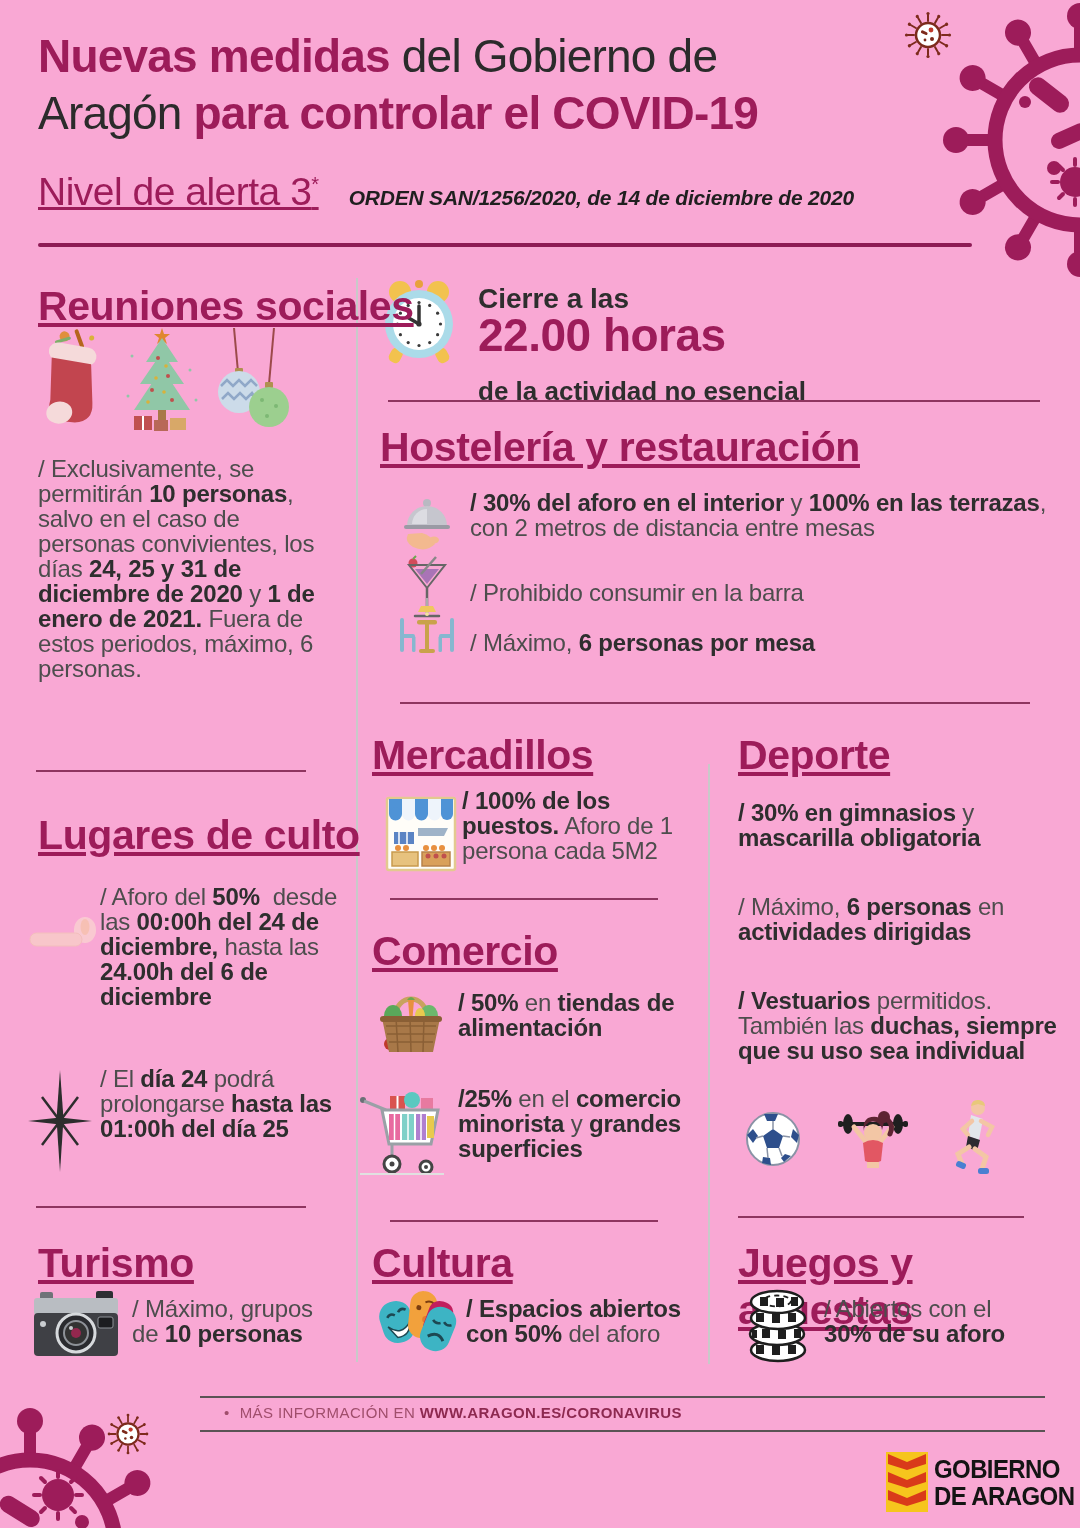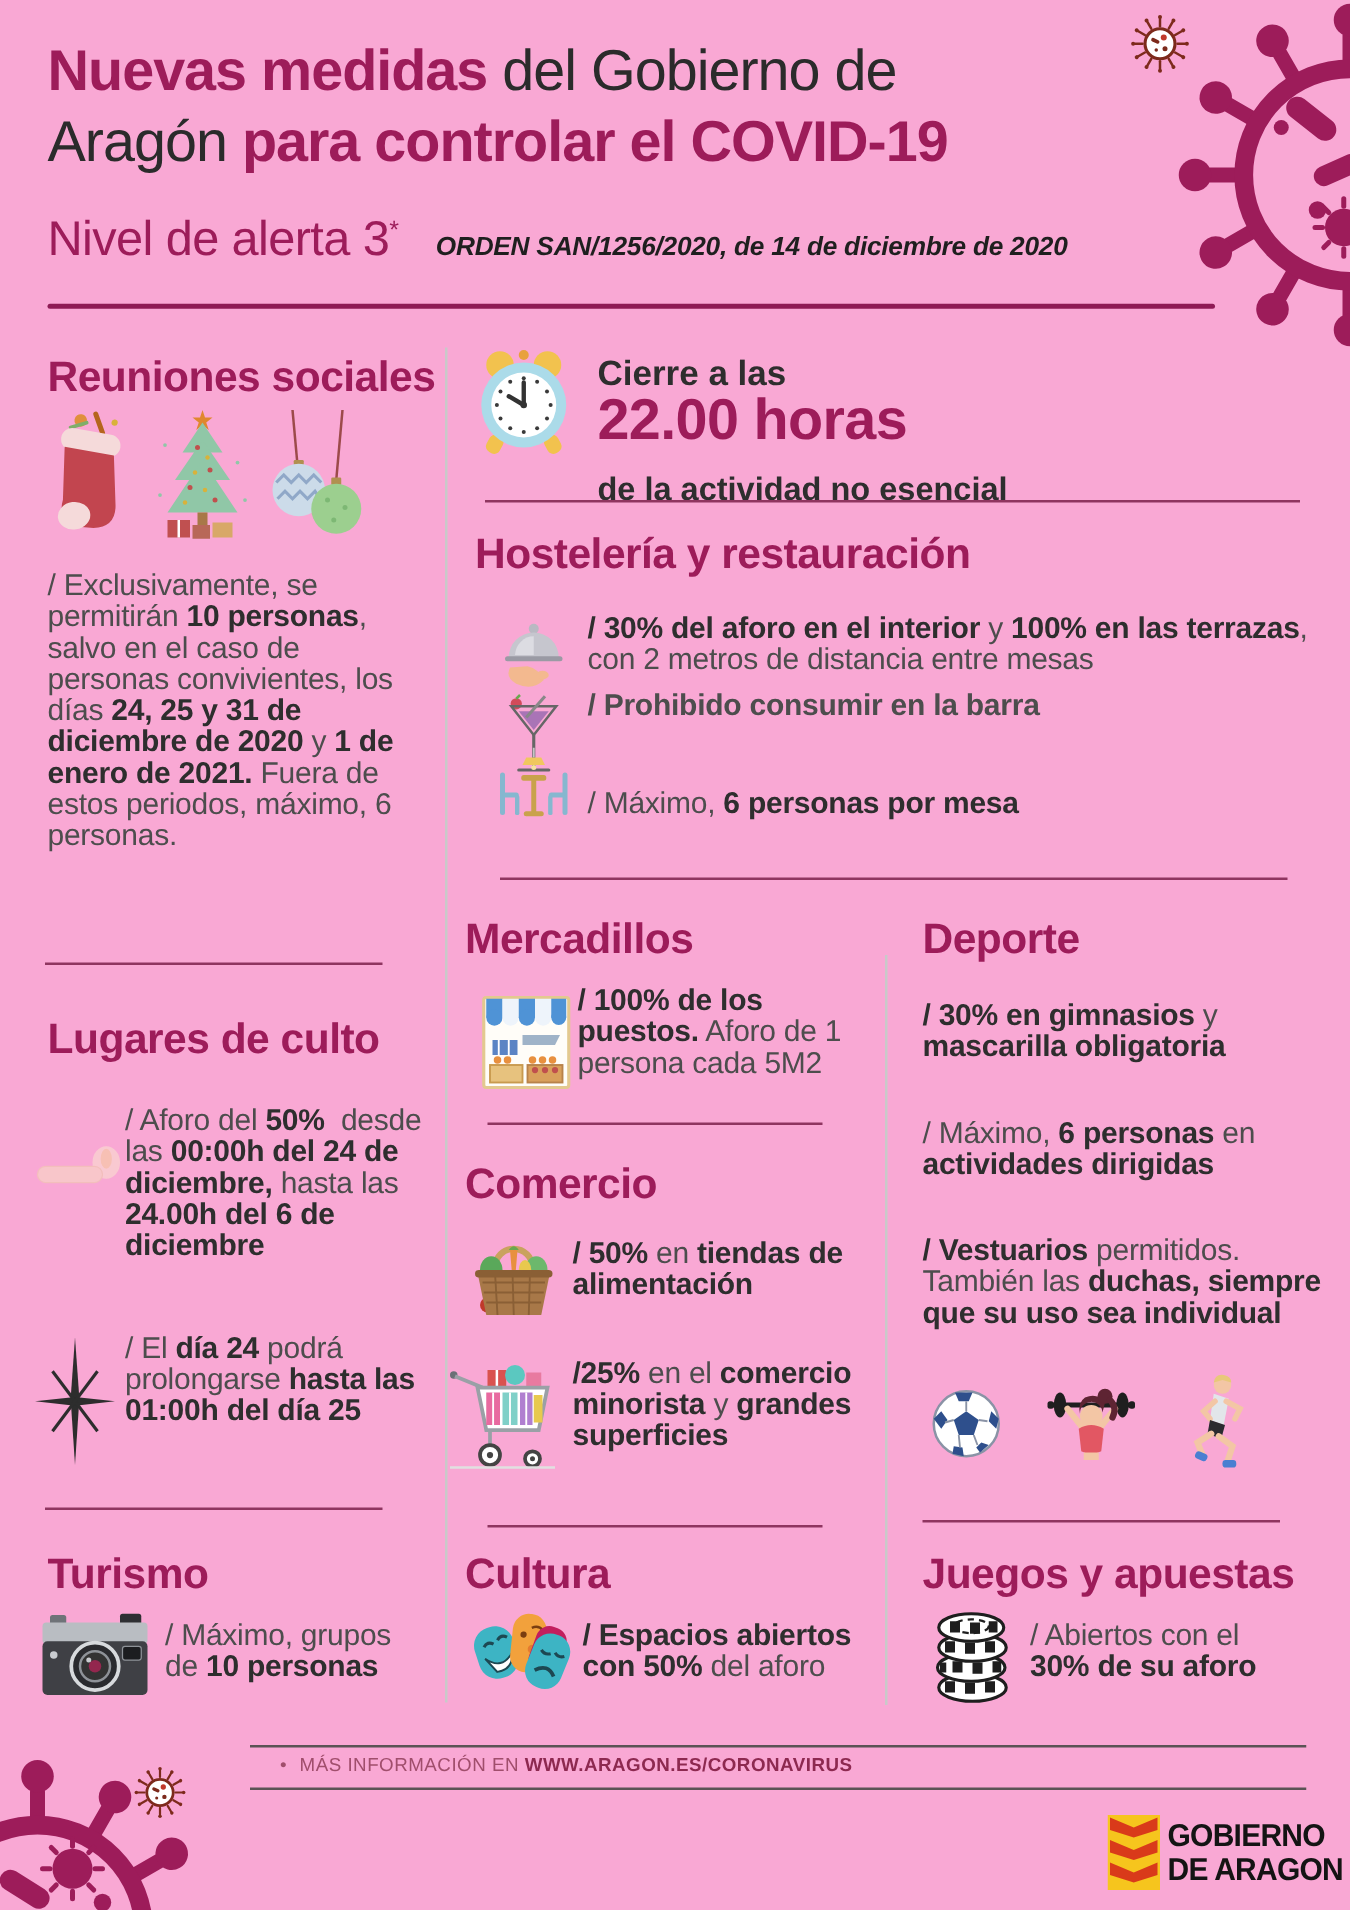--- a/index.html
+++ b/index.html
@@ -2,24 +2,24 @@
 <html><head>
 <meta charset="utf-8">
 <style>
   :root{ --accent:#9d1c5a; }
   html,body{margin:0;padding:0;background:#eee;}
   .page{position:relative;width:1080px;height:1528px;background:#f9a8d4;overflow:hidden;
         font-family:"Liberation Sans",sans-serif;margin:0 auto;}
   .abs{position:absolute;}
   .title{font-size:46px;line-height:57px;letter-spacing:-0.8px;color:#2b2b2b;font-weight:400;}
   .title .a{color:var(--accent);font-weight:700;}
-  .alert{font-size:39px;color:var(--accent);letter-spacing:-0.5px;}
+  .alert{font-size:39px;color:var(--accent);letter-spacing:-0.5px;text-decoration:underline;}
   .alert sup{font-size:20px;}
   .order{font-size:21px;font-style:italic;font-weight:700;color:#1f1f1f;letter-spacing:-0.2px;}
-  .h2{font-weight:700;font-size:34px;letter-spacing:-0.4px;color:var(--accent);}
+  .h2{font-weight:700;font-size:41px;letter-spacing:-0.4px;color:var(--accent);text-decoration:underline;}
   .txt{font-size:24px;line-height:25px;letter-spacing:-0.2px;color:#4d4d4d;white-space:pre-wrap;}
   .txt .b{font-weight:700;color:#2e2e2e;}
   .closure-intro{font-size:28px;font-weight:700;color:#2e2e2e;}
   .closure-row{display:flex;align-items:baseline;gap:14px;}
   .closure-time{font-size:46px;font-weight:700;color:var(--accent);letter-spacing:-0.5px;}
   .closure-scope{font-size:26px;font-weight:700;color:#2e2e2e;}
   .hdiv{background:#8f3560;height:2px;}
   .hrule{background:#8e1b55;height:4px;border-radius:2px;}
   .vdiv{background:#c9c9c9;width:2px;}
   .frule{background:#5b5355;height:2px;}
@@ -300,21 +300,21 @@
 
   <svg class="abs" style="left:404px;top:554px;" width="46" height="78" viewBox="0 0 46 78">
     <circle cx="9" cy="9" r="4.5" fill="#d24b5a"></circle>
     <path d="M9,5 l3,-3" stroke="#6aa84f" stroke-width="2"></path>
     <polygon points="11,15 35,15 23,30" fill="#9b6bb0" opacity="0.85"></polygon>
     <path d="M5,11 L41,11 L23,34 Z" fill="none" stroke="#666" stroke-width="2"></path>
     <line x1="32" y1="3" x2="17" y2="20" stroke="#888" stroke-width="2.5"></line>
     <line x1="23" y1="34" x2="23" y2="60" stroke="#666" stroke-width="2.5"></line>
     <line x1="11" y1="62" x2="35" y2="62" stroke="#666" stroke-width="2.5" stroke-linecap="round"></line>
   </svg>
-  <div class="abs txt" style="left:470px;top:552px;width:585px;font-weight:bold;"><span>/ Prohibido consumir en la barra</span></div>
+  <div class="abs txt" style="left:470px;top:580px;width:585px;"><span>/ Prohibido consumir en la barra</span></div>
 
   <svg class="abs" style="left:394px;top:598px;" width="66" height="72" viewBox="0 0 66 72">
     <line x1="33" y1="0" x2="33" y2="8" stroke="#c5c5c5" stroke-width="1.5"></line>
     <polygon points="27,8 39,8 42,14 24,14" fill="#f0c75e"></polygon>
     <circle cx="33" cy="16" r="2" fill="#f5e2a0"></circle>
     <g fill="#c9a24b">
       <rect x="23" y="22" width="20" height="4.5" rx="2"></rect>
       <rect x="31" y="26" width="4" height="26"></rect>
       <rect x="25" y="51" width="16" height="4" rx="2"></rect>
     </g>

